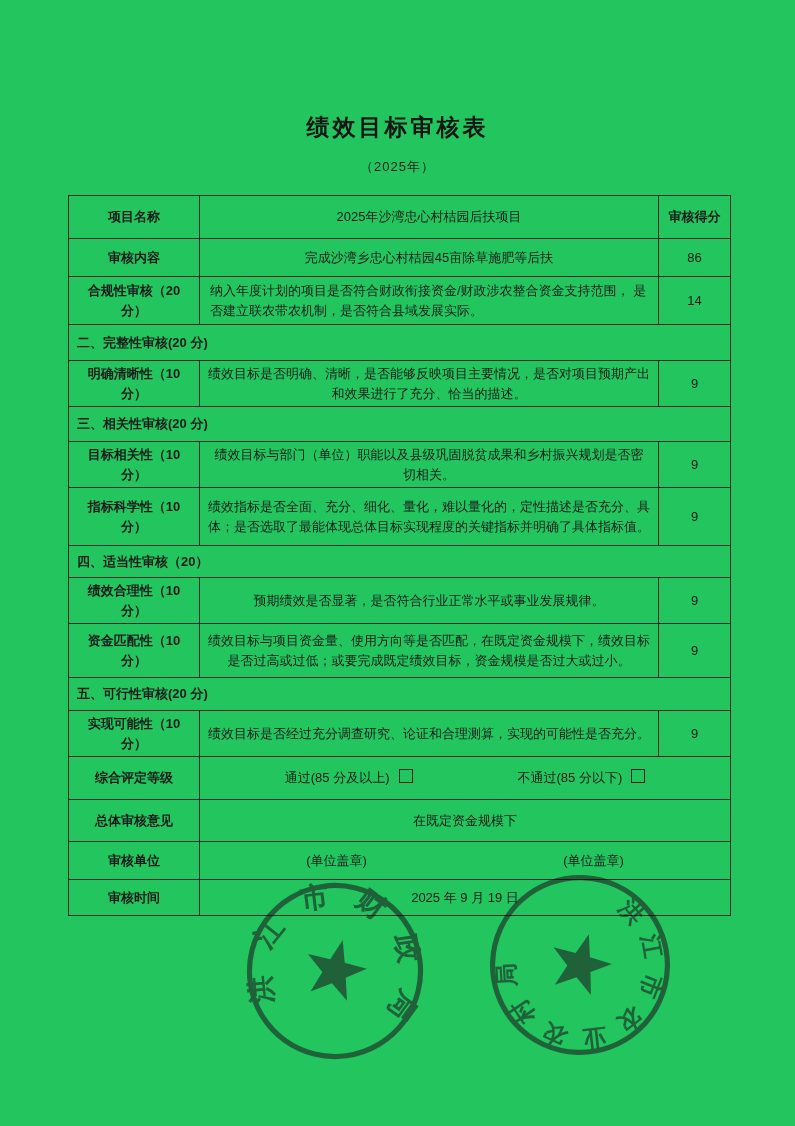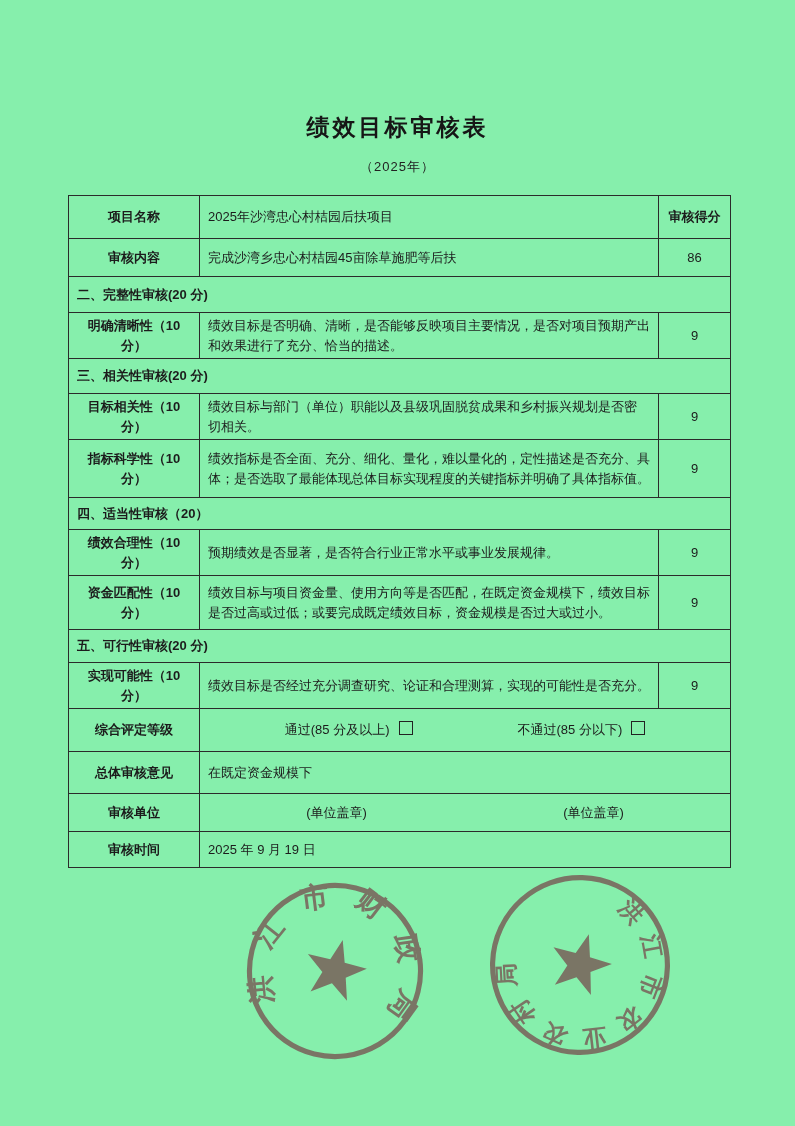--- a/index.html
+++ b/index.html
@@ -1,19 +1,19 @@
 <!DOCTYPE html>
 <html><head>
 <meta charset="utf-8">
 <style>
   html,body { margin:0; padding:0; background:#ffffff; }
   .page {
     position:relative;
     width:795px; height:1126px;
-    background:#86efac;
+    background:#22c55e;
     overflow:hidden;
     font-family:"Liberation Sans","DejaVu Sans",sans-serif;
     color:#1c1c1c;
   }
   .doc-title {
     padding-top:112px;
     text-align:center;
     font-size:23px;
     font-weight:bold;
     letter-spacing:3px;
@@ -42,21 +42,21 @@
     word-break:break-all;
   }
   col.c-label   { width:131px; }
   col.c-content { width:459px; }
   col.c-score   { width:72px;  }
   td.label {
     text-align:center;
     font-weight:600;
     padding:3px 14px;
   }
-  td.criteria { text-align:left; }
+  td.criteria { text-align:center; }
   td.criteria.left { text-align:left; padding:3px 10px; }
   td.score { text-align:center; font-size:13.5px; }
   td.score-head { text-align:center; font-weight:600; }
   td.section {
     text-align:left;
     font-weight:600;
     font-size:13.5px;
     padding:5px 6px;
   }
   .grade-cell { text-align:center; }
@@ -120,20 +120,25 @@
       <td class="criteria">2025年沙湾忠心村桔园后扶项目</td>
       <td class="score-head">审核得分</td>
     </tr>
 
     <tr style="height:38px">
       <td class="label">审核内容</td>
       <td class="criteria">完成沙湾乡忠心村桔园45亩除草施肥等后扶</td>
       <td class="score">86</td>
     </tr>
 
+    <tr style="height:48px">
+      <td class="label">合规性审核（20 分）</td>
+      <td class="criteria left">纳入年度计划的项目是否符合财政衔接资金/财政涉农整合资金支持范围， 是否建立联农带农机制，是否符合县域发展实际。</td>
+      <td class="score">14</td>
+    </tr>
 
     <tr style="height:36px">
       <td class="section" colspan="3">二、完整性审核(20 分)</td>
     </tr>
     <tr style="height:46px">
       <td class="label">明确清晰性（10 分）</td>
       <td class="criteria">绩效目标是否明确、清晰，是否能够反映项目主要情况，是否对项目预期产出和效果进行了充分、恰当的描述。</td>
       <td class="score">9</td>
     </tr>
 

